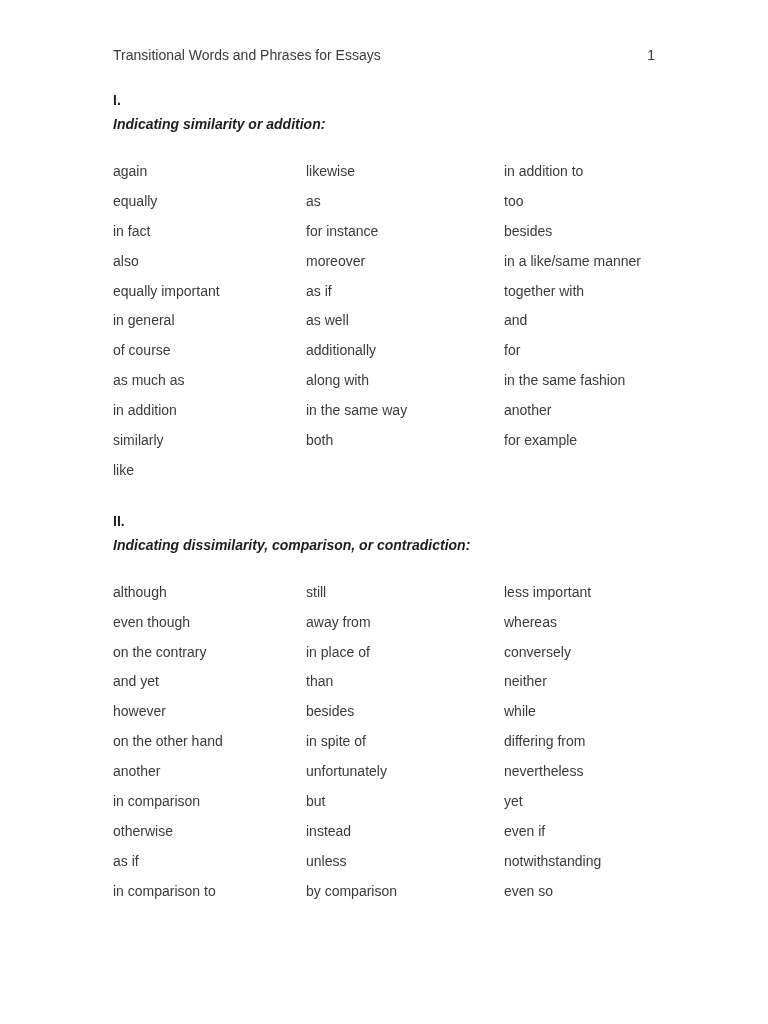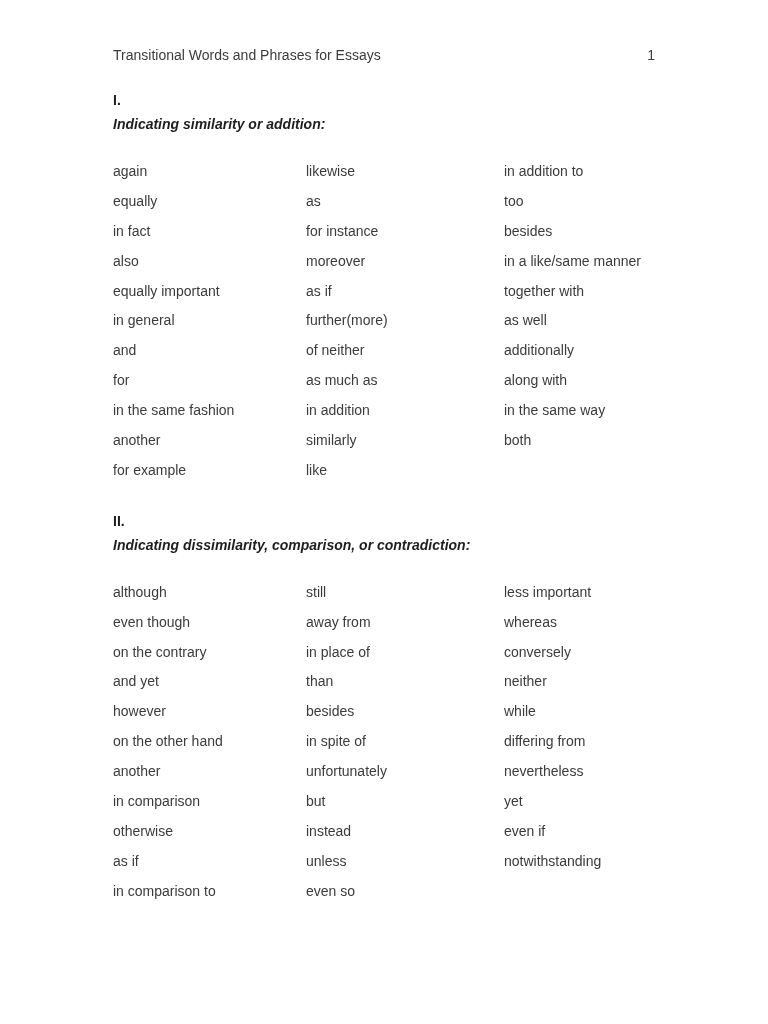--- a/index.html
+++ b/index.html
@@ -79,24 +79,23 @@
           <span class="word-cell">in fact</span>
           <span class="word-cell">for instance</span>
           <span class="word-cell">besides</span>
           <span class="word-cell">also</span>
           <span class="word-cell">moreover</span>
           <span class="word-cell">in a like/same manner</span>
           <span class="word-cell">equally important</span>
           <span class="word-cell">as if</span>
           <span class="word-cell">together with</span>
           <span class="word-cell">in general</span>
-          <span class="word-cell">further(more)</span>
           <span class="word-cell">as well</span>
           <span class="word-cell">and</span>
-          <span class="word-cell">of neither</span>
+          <span class="word-cell">of course</span>
           <span class="word-cell">additionally</span>
           <span class="word-cell">for</span>
           <span class="word-cell">as much as</span>
           <span class="word-cell">along with</span>
           <span class="word-cell">in the same fashion</span>
           <span class="word-cell">in addition</span>
           <span class="word-cell">in the same way</span>
           <span class="word-cell">another</span>
           <span class="word-cell">similarly</span>
           <span class="word-cell">both</span>
@@ -133,17 +132,18 @@
           <span class="word-cell">in comparison</span>
           <span class="word-cell">but</span>
           <span class="word-cell">yet</span>
           <span class="word-cell">otherwise</span>
           <span class="word-cell">instead</span>
           <span class="word-cell">even if</span>
           <span class="word-cell">as if</span>
           <span class="word-cell">unless</span>
           <span class="word-cell">notwithstanding</span>
           <span class="word-cell">in comparison to</span>
+          <span class="word-cell">by comparison</span>
           <span class="word-cell">even so</span>
         </div>
   </section>
 </div>
 </div>
 
 </body></html>

